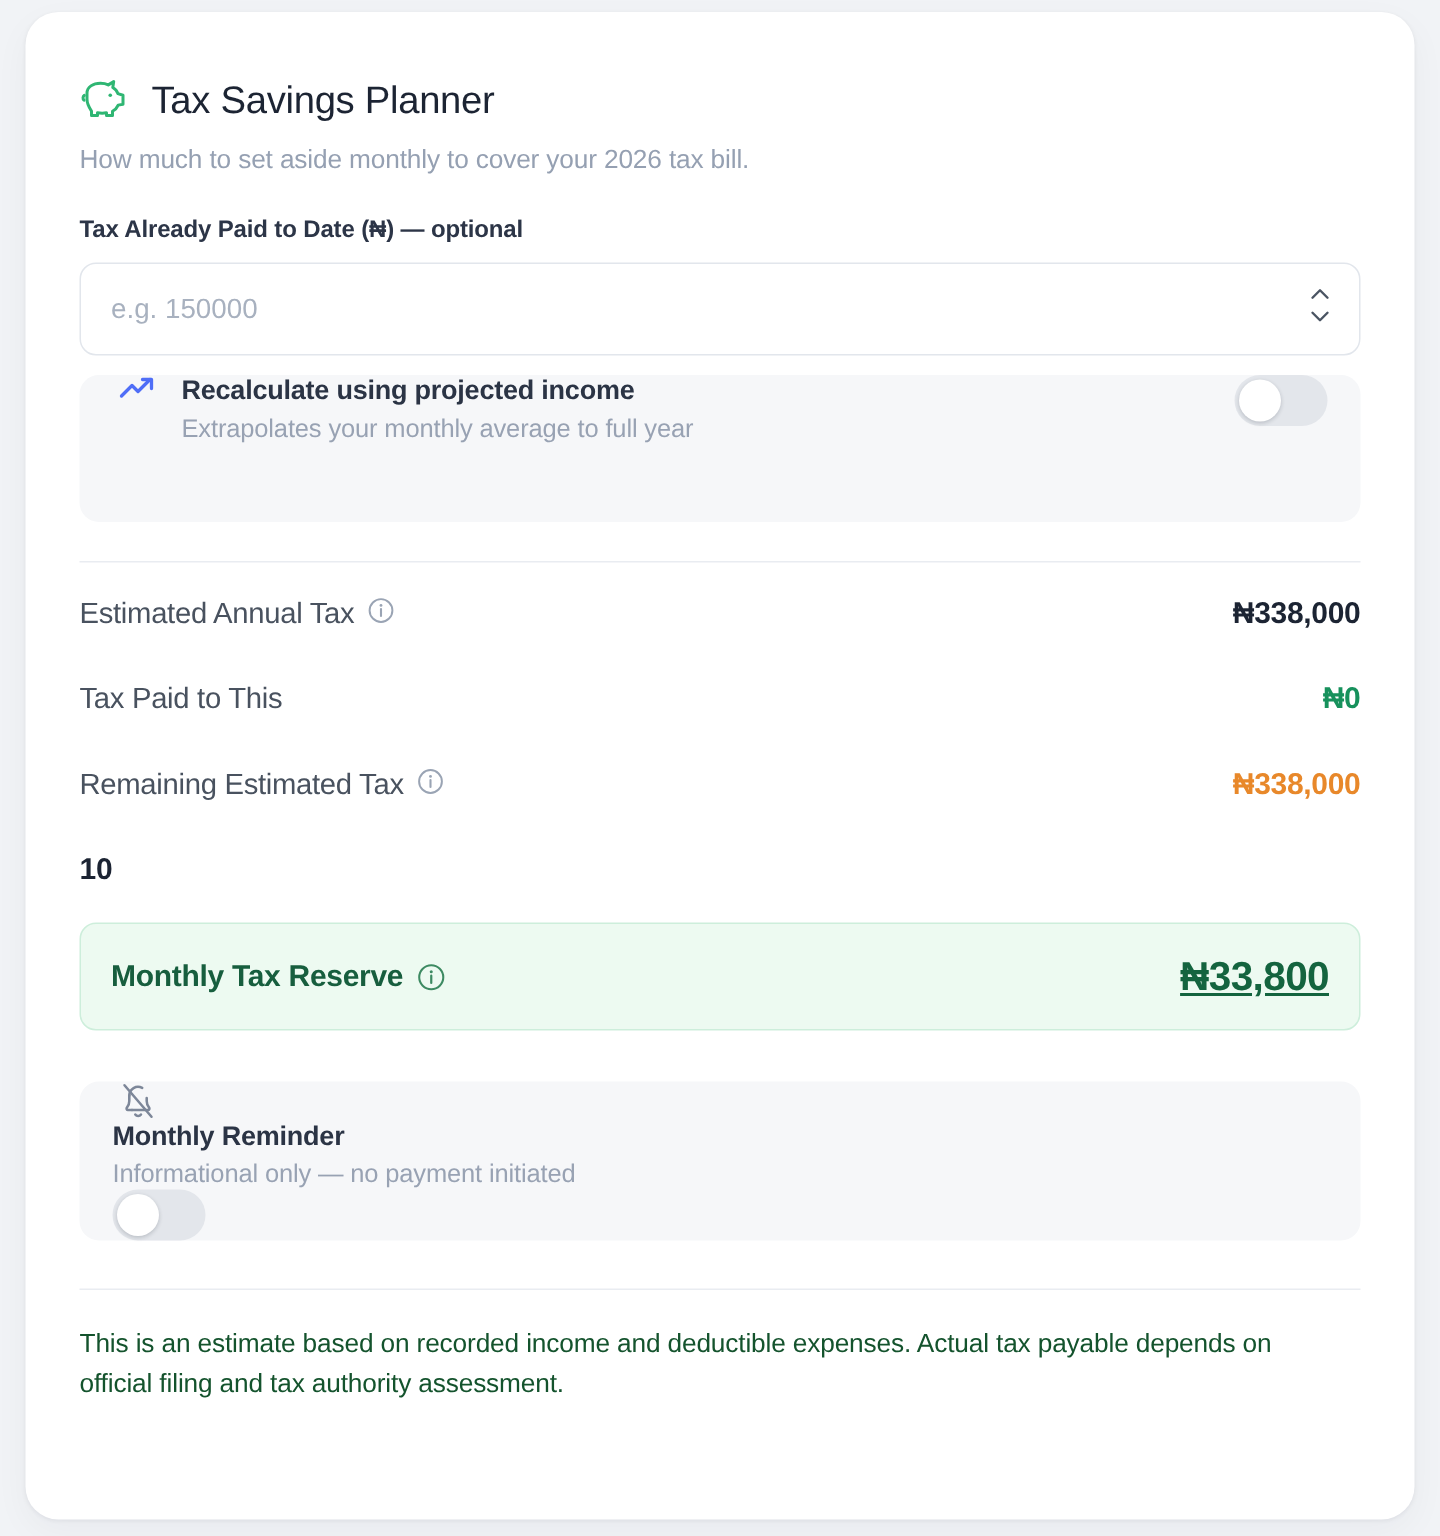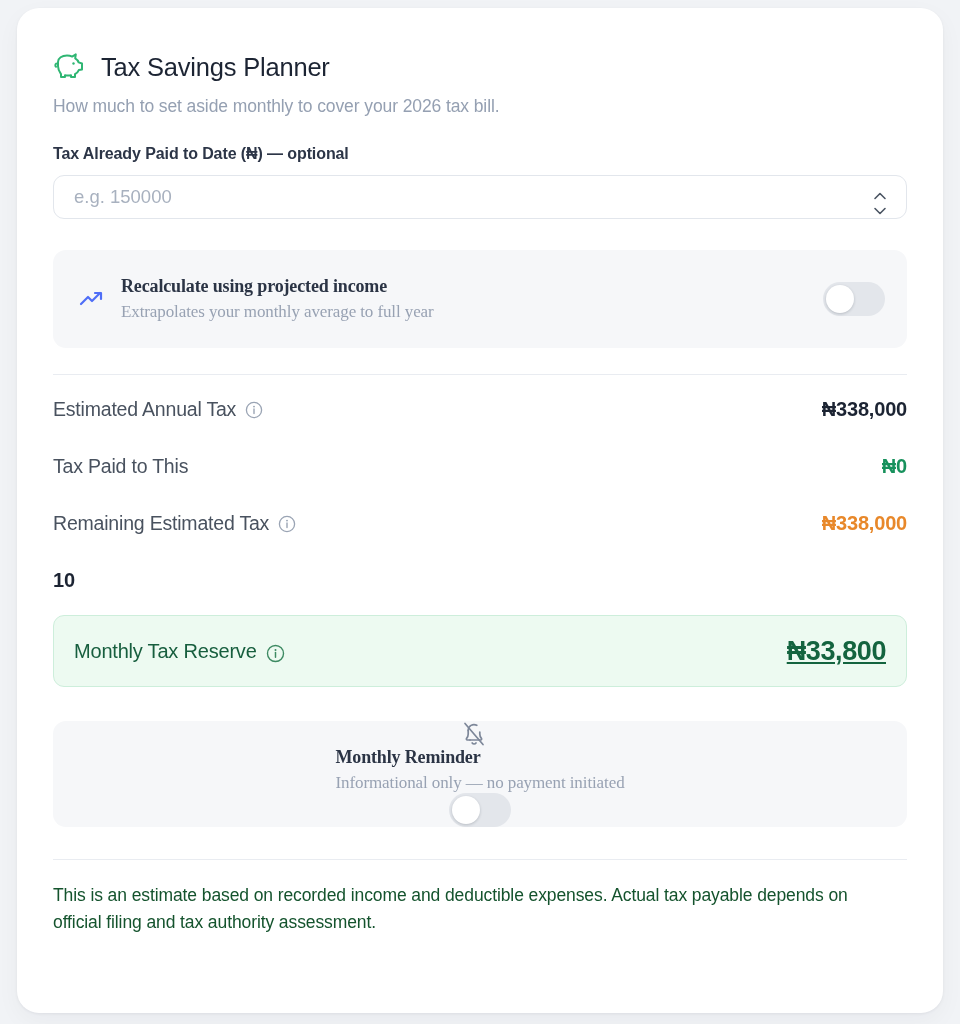--- a/index.html
+++ b/index.html
@@ -51,21 +51,21 @@
     color: #2c3547;
     letter-spacing: -0.1px;
   }
   .input-wrap {
     margin-top: 12px;
     position: relative;
     height: 57px;
   }
   .text-input {
     width: 100%;
-    height: 44px;
+    height: 62px;
     border: 1.5px solid #e2e6ec;
     border-radius: 11px;
     background: #fff;
     font-family: "Liberation Sans", sans-serif;
     font-size: 18.5px;
     color: #1c2433;
     padding: 0 52px 0 20px;
     outline: none;
   }
   .text-input::placeholder { color: #a8b1bf; }
@@ -84,24 +84,23 @@
     cursor: pointer;
   }
   .stepper svg { display: block; }
 
   
   .panel {
     margin-top: 18px;
     background: #f6f7f9;
     border-radius: 13px;
     display: flex;
-    align-items: center;
+    align-items: flex-start;
     padding: 0 22px;
     min-height: 98px;
-    font-family: Liberation Serif, serif;
   }
   .panel.reminder { min-height: 90px; margin-top: 34px; flex-direction: column; }
   .panel-icon {
     flex: 0 0 auto;
     width: 34px;
     display: flex;
     align-items: center;
     justify-content: center;
     margin-right: 12px;
   }
@@ -148,21 +147,20 @@
   
   .rows { margin-top: 6px; }
   .row {
     display: flex;
     align-items: center;
     justify-content: space-between;
     height: 57px;
   }
   .row-label {
     display: flex;
-    align-items: center;
     gap: 9px;
     font-size: 19.5px;
     color: #49525f;
     letter-spacing: -0.2px;
   }
   .row-value {
     font-size: 20px;
     font-weight: bold;
     color: #1c2433;
     letter-spacing: -0.2px;
@@ -177,24 +175,24 @@
     background: #edfaf1;
     border: 1.5px solid #cdeedb;
     border-radius: 11px;
     display: flex;
     align-items: center;
     justify-content: space-between;
     padding: 0 20px;
   }
   .highlight-label {
     display: flex;
-    align-items: flex-end;
+    align-items: center;
     gap: 9px;
     font-size: 20px;
-    font-weight: normal;
+    font-weight: bold;
     color: #175e3e;
     letter-spacing: -0.2px;
   }
   .highlight-value {
     font-size: 27px;
     font-weight: bold;
     color: #14643f;
     letter-spacing: -0.4px;
     text-decoration: underline;
   }

